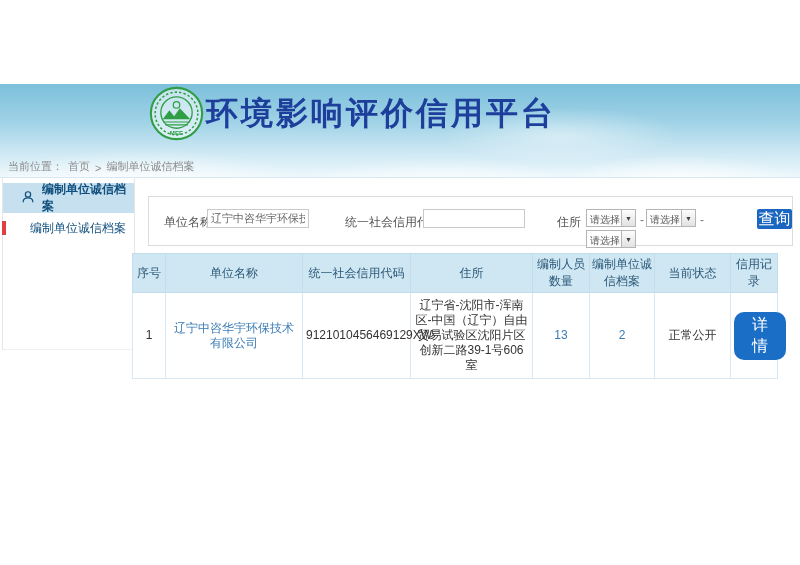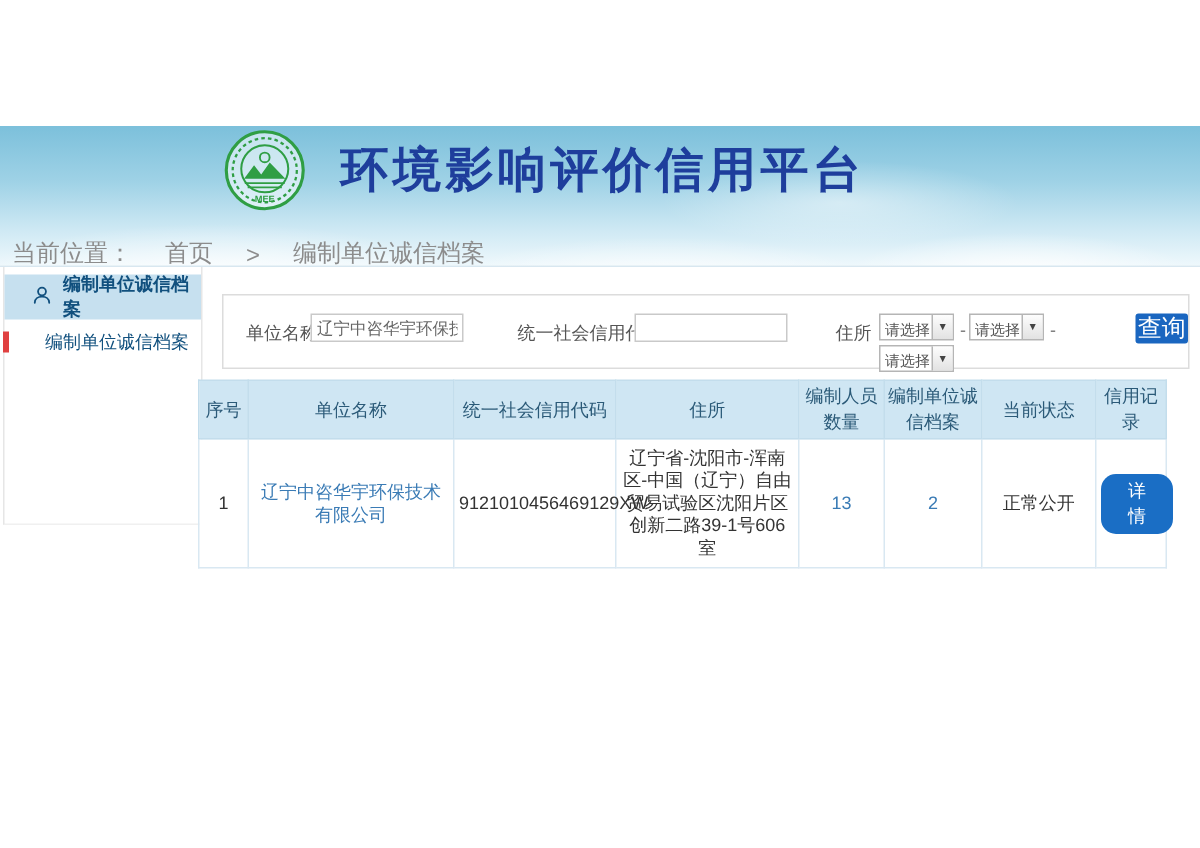--- a/index.html
+++ b/index.html
@@ -8,26 +8,26 @@
   .stage { position:relative; width:800px; height:565px; background:#fff; }
 
   
   .banner { position:absolute; left:0; top:84px; width:800px; height:93px;
     background:
       radial-gradient(ellipse 180px 45px at 85% 108%, rgba(255,255,255,.95), rgba(255,255,255,0) 65%),
       radial-gradient(ellipse 230px 55px at 55% 118%, rgba(255,255,255,.92), rgba(255,255,255,0) 65%),
       radial-gradient(ellipse 250px 60px at 18% 112%, rgba(255,255,255,.88), rgba(255,255,255,0) 65%),
       radial-gradient(ellipse 170px 40px at 70% 55%, rgba(255,255,255,.45), rgba(255,255,255,0) 70%),
       linear-gradient(180deg, #7cc0db 0%, #9fd2e6 40%, #cfe9f4 75%, #eef8fc 100%); }
-  .brand { position:absolute; left:148px; top:1px; display:flex; align-items:center; gap:22px; }
+  .brand { position:absolute; left:148px; top:1px; display:flex; align-items:center; gap:1px; }
   .logo-wrap { width:57px; height:57px; }
   .site-title { font-size:32px; font-weight:bold; color:#1e3e9c; letter-spacing:3px; }
 
-  .breadcrumb { position:absolute; left:8px; top:75px; font-size:16px; color:#8c8c8c;
-    display:flex; gap:22px; align-items:flex-end; }
+  .breadcrumb { position:absolute; left:8px; top:75px; font-size:11px; color:#8c8c8c;
+    display:flex; gap:5px; align-items:flex-end; }
   .breadcrumb .crumb-link { color:#8c8c8c; text-decoration:none; cursor:pointer; }
 
   .divider { position:absolute; left:0; top:177px; width:800px; height:1px; background:#d8e7f0; }
 
   
   .sidebar { position:absolute; left:2px; top:178px; width:133px; height:172px;
     background:#fff; border-left:1px solid #e6e6e6; border-right:1px solid #e6e6e6;
     border-bottom:1px solid #f0f0f0; }
   .side-head { margin-top:5px; height:30px; background:#c6e0ef; display:flex;
     align-items:center; padding-left:18px; gap:7px; color:#11507e; font-size:12px;
@@ -59,21 +59,21 @@
 
   
   .result-table { position:absolute; left:132px; top:253px; width:645px;
     border-collapse:collapse; table-layout:fixed; font-size:12px; }
   .result-table th { background:#cfe6f3; color:#2b5a78; height:23px; font-weight:normal;
     border:1px solid #c3ddec; padding:2px; }
   .result-table td { border:1px solid #d9e8f2; background:#fff; text-align:center;
     vertical-align:middle; padding:5px 3px; color:#333; line-height:15px;margin-top:44px; }
   .cell-link { color:#3a7bb5; text-decoration:none; cursor:pointer; }
   .detail-btn { background:#1a6ec5; color:#fff; border:none; border-radius:10px;
-    padding:3px 18px; font-size:12px; cursor:pointer; font-family:Liberation Serif, serif; }
+    padding:3px 18px; font-size:16px; cursor:pointer; font-family:Liberation Serif, serif; }
 </style>
 </head>
 <body>
 
 <div class="stage">
 
   <div class="banner">
     <div class="brand">
       <div class="logo-wrap">
         <svg viewBox="0 0 60 60" width="57" height="57">

